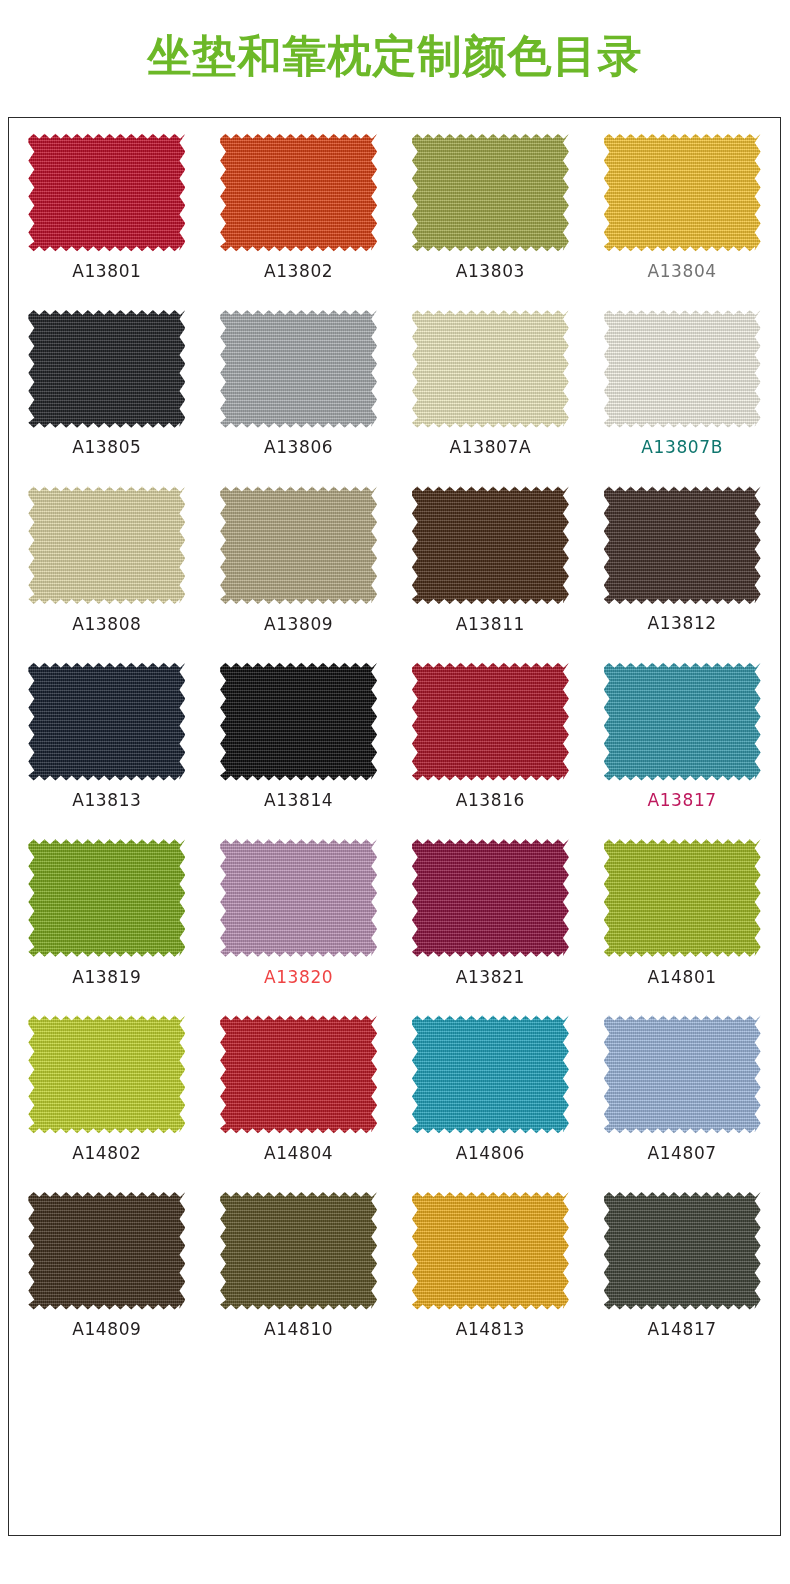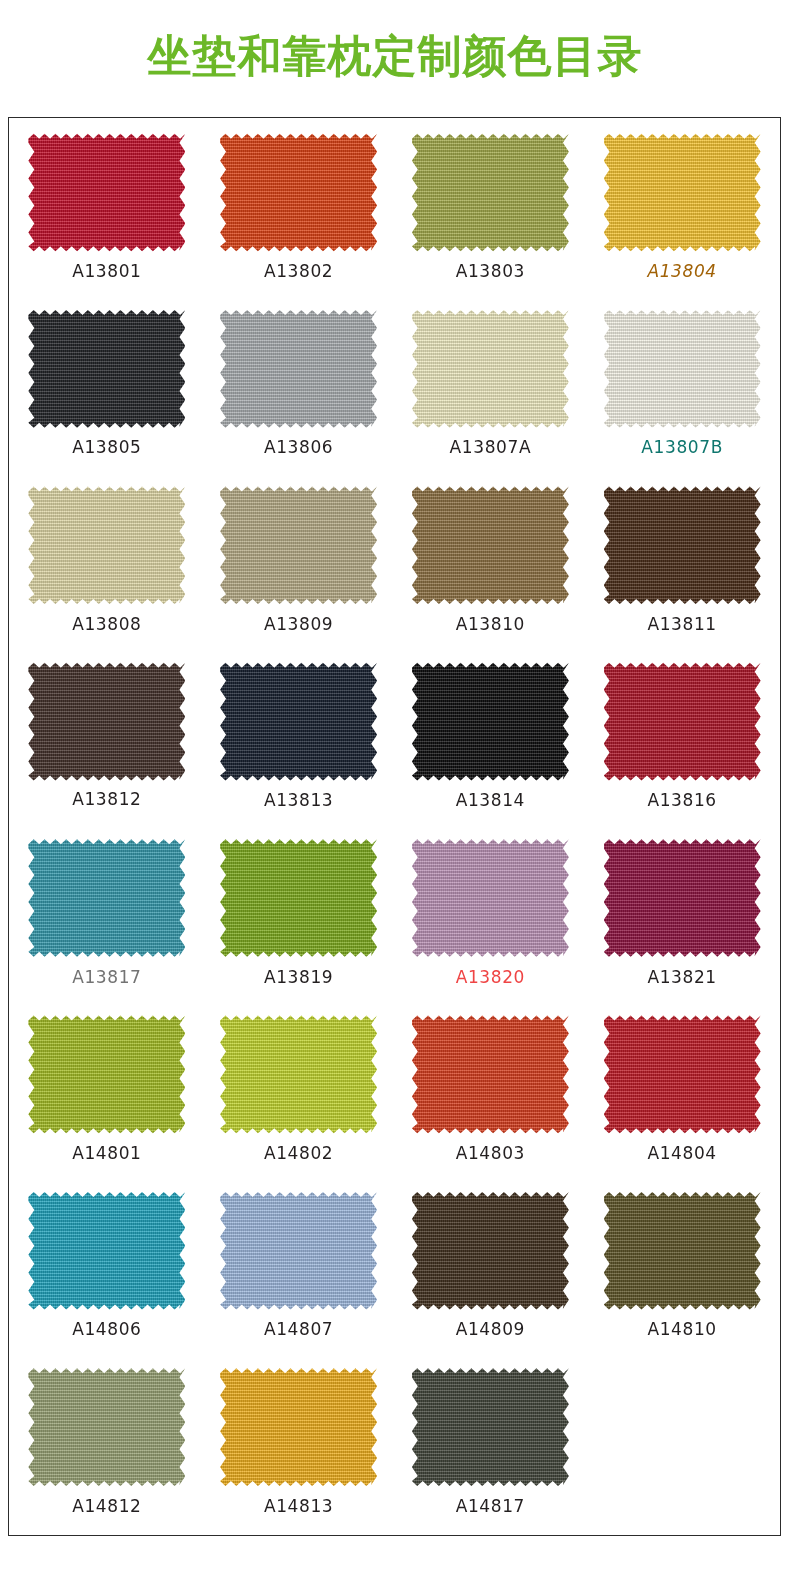--- a/index.html
+++ b/index.html
@@ -188,21 +188,21 @@
         <div class="swatch-cell">
           <div class="chip-wrap">
             <div class="chip" style="background-color: rgb(163, 170, 74);"></div>
           </div>
           <div class="chip-code" style="color: rgb(35, 31, 32);">A13803</div>
         </div>
         <div class="swatch-cell">
           <div class="chip-wrap">
             <div class="chip" style="background-color: rgb(246, 196, 49);"></div>
           </div>
-          <div class="chip-code" style="color: #a16207; font-style: italic;">A13804</div>
+          <div class="chip-code" style="color: #737373;">A13804</div>
         </div>
         <div class="swatch-cell">
           <div class="chip-wrap">
             <div class="chip" style="background-color: rgb(34, 36, 40);"></div>
           </div>
           <div class="chip-code" style="color: rgb(35, 31, 32);">A13805</div>
         </div>
         <div class="swatch-cell">
           <div class="chip-wrap">
             <div class="chip" style="background-color: rgb(169, 173, 176);"></div>
@@ -228,26 +228,20 @@
           <div class="chip-code" style="color: rgb(35, 31, 32);">A13808</div>
         </div>
         <div class="swatch-cell">
           <div class="chip-wrap">
             <div class="chip" style="background-color: rgb(182, 171, 134);"></div>
           </div>
           <div class="chip-code" style="color: rgb(35, 31, 32);">A13809</div>
         </div>
         <div class="swatch-cell">
           <div class="chip-wrap">
-            <div class="chip" style="background-color: rgb(141, 112, 66);"></div>
-          </div>
-          <div class="chip-code" style="color: rgb(35, 31, 32);">A13810</div>
-        </div>
-        <div class="swatch-cell">
-          <div class="chip-wrap">
             <div class="chip" style="background-color: rgb(74, 44, 24);"></div>
           </div>
           <div class="chip-code" style="color: rgb(35, 31, 32);">A13811</div>
         </div>
         <div class="swatch-cell">
           <div class="chip-wrap">
             <div class="chip" style="background-color: rgb(67, 48, 42);"></div>
           </div>
           <div class="chip-code" style="color: rgb(35, 31, 32); margin-top: 8px;">A13812</div>
         </div>
@@ -266,21 +260,21 @@
         <div class="swatch-cell">
           <div class="chip-wrap">
             <div class="chip" style="background-color: rgb(173, 20, 40);"></div>
           </div>
           <div class="chip-code" style="color: rgb(35, 31, 32);">A13816</div>
         </div>
         <div class="swatch-cell">
           <div class="chip-wrap">
             <div class="chip" style="background-color: rgb(52, 153, 172);"></div>
           </div>
-          <div class="chip-code" style="color: #737373;">A13817</div>
+          <div class="chip-code" style="color: #be185d;">A13817</div>
         </div>
         <div class="swatch-cell">
           <div class="chip-wrap">
             <div class="chip" style="background-color: rgb(124, 170, 28);"></div>
           </div>
           <div class="chip-code" style="color: rgb(35, 31, 32);">A13819</div>
         </div>
         <div class="swatch-cell">
           <div class="chip-wrap">
             <div class="chip" style="background-color: rgb(187, 146, 182);"></div>
@@ -300,26 +294,20 @@
           <div class="chip-code" style="color: rgb(35, 31, 32);">A14801</div>
         </div>
         <div class="swatch-cell">
           <div class="chip-wrap">
             <div class="chip" style="background-color: rgb(194, 213, 45);"></div>
           </div>
           <div class="chip-code" style="color: rgb(35, 31, 32);">A14802</div>
         </div>
         <div class="swatch-cell">
           <div class="chip-wrap">
-            <div class="chip" style="background-color: rgb(214, 60, 29);"></div>
-          </div>
-          <div class="chip-code" style="color: rgb(35, 31, 32);">A14803</div>
-        </div>
-        <div class="swatch-cell">
-          <div class="chip-wrap">
             <div class="chip" style="background-color: rgb(191, 26, 38);"></div>
           </div>
           <div class="chip-code" style="color: rgb(35, 31, 32);">A14804</div>
         </div>
         <div class="swatch-cell">
           <div class="chip-wrap">
             <div class="chip" style="background-color: rgb(31, 163, 188);"></div>
           </div>
           <div class="chip-code" style="color: rgb(35, 31, 32);">A14806</div>
         </div>
@@ -333,26 +321,20 @@
           <div class="chip-wrap">
             <div class="chip" style="background-color: rgb(65, 48, 30);"></div>
           </div>
           <div class="chip-code" style="color: rgb(35, 31, 32);">A14809</div>
         </div>
         <div class="swatch-cell">
           <div class="chip-wrap">
             <div class="chip" style="background-color: rgb(93, 84, 39);"></div>
           </div>
           <div class="chip-code" style="color: rgb(35, 31, 32);">A14810</div>
-        </div>
-        <div class="swatch-cell">
-          <div class="chip-wrap">
-            <div class="chip" style="background-color: rgb(151, 161, 115);"></div>
-          </div>
-          <div class="chip-code" style="color: rgb(35, 31, 32);">A14812</div>
         </div>
         <div class="swatch-cell">
           <div class="chip-wrap">
             <div class="chip" style="background-color: rgb(238, 174, 28);"></div>
           </div>
           <div class="chip-code" style="color: rgb(35, 31, 32);">A14813</div>
         </div>
         <div class="swatch-cell">
           <div class="chip-wrap">
             <div class="chip" style="background-color: rgb(65, 69, 58);"></div>

